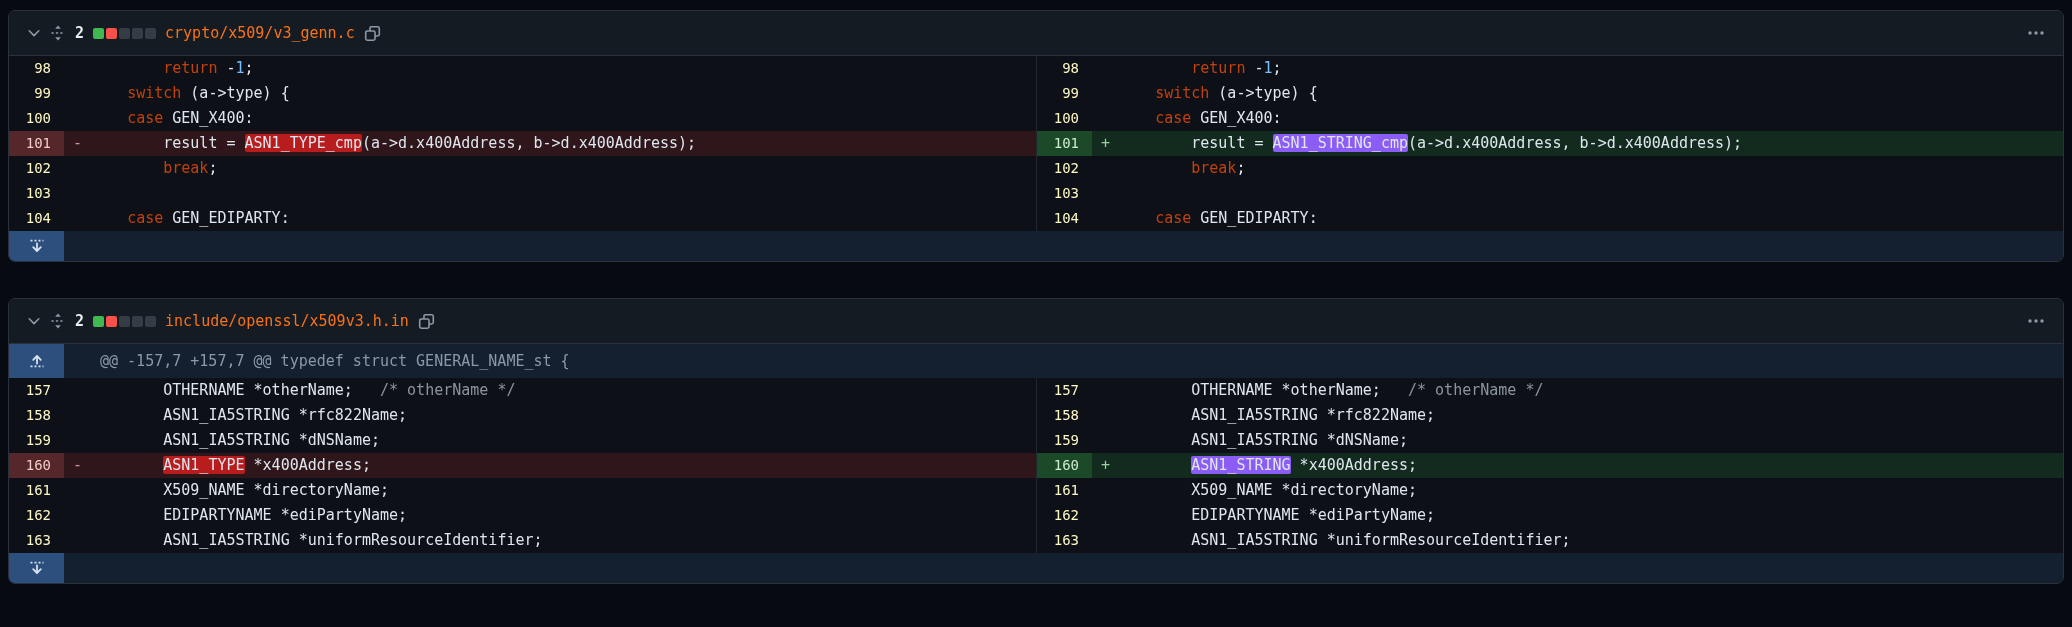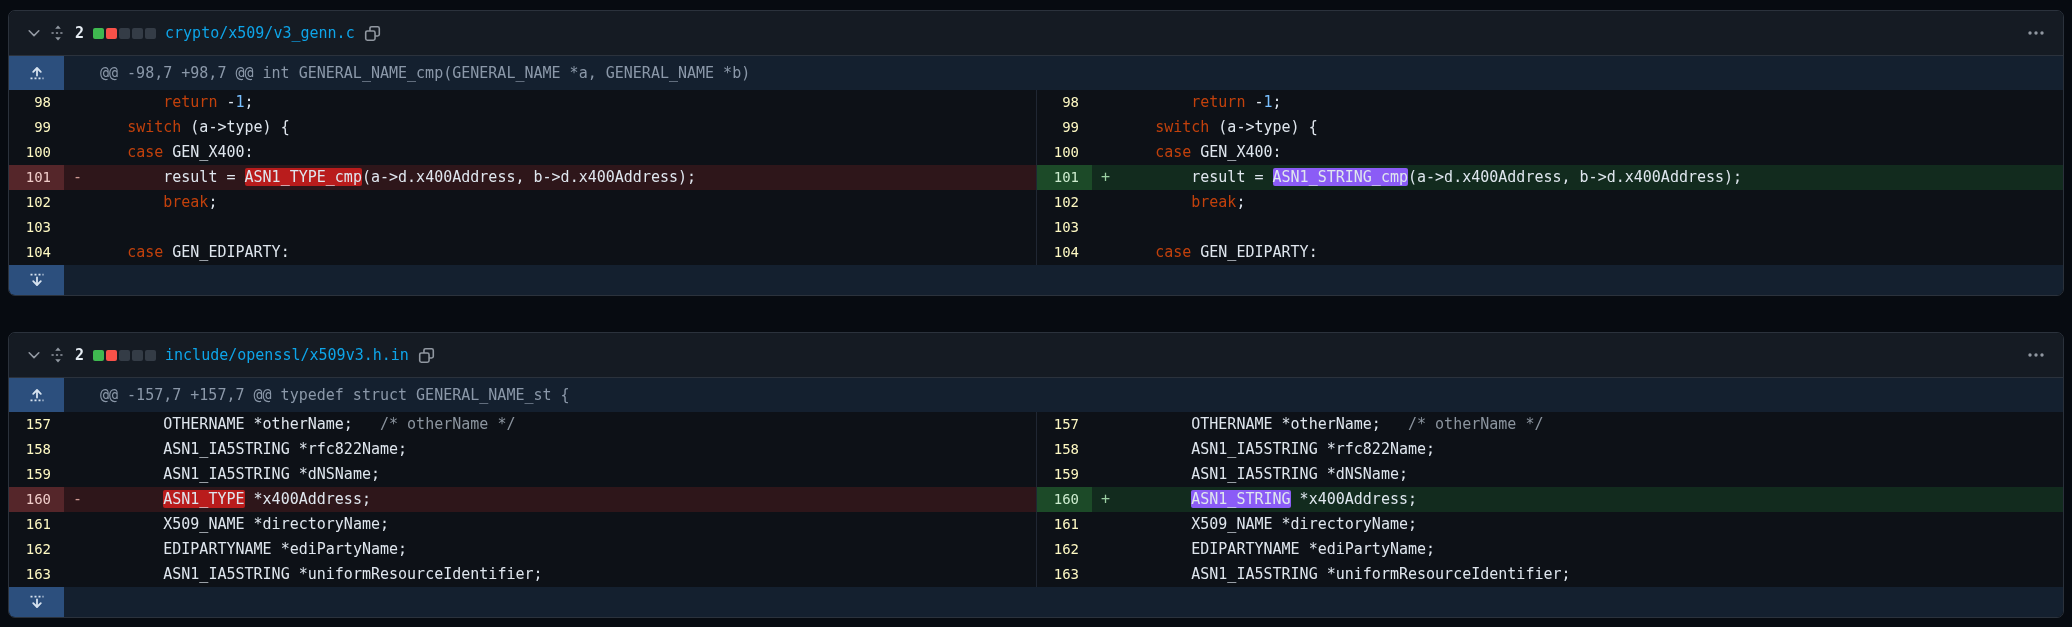--- a/index.html
+++ b/index.html
@@ -18,21 +18,21 @@
     height:45px; background:#151b23; border-bottom:1px solid #2b323c;
     display:flex; align-items:center; gap:9px; padding:0 18px; position:relative;
   }
   .icon-btn { display:flex; align-items:center; justify-content:center; background:none; border:none; cursor:pointer; padding:0; }
   .changes-count { font-family:"DejaVu Sans Mono", monospace; font-size:15px; font-weight:700; color:#e6edf3; }
   .diff-blocks { display:flex; gap:2px; align-items:center; }
   .blk { width:11px; height:11px; border-radius:2px; display:inline-block; }
   .blk.added   { background:#3fb950; }
   .blk.deleted { background:#f85149; }
   .blk.neutral { background:#343c46; }
-  .file-name { font-family:"DejaVu Sans Mono", monospace; font-size:15px; color:#0ea5e9; }
+  .file-name { font-family:"DejaVu Sans Mono", monospace; font-size:15px; color:#f97316; }
   .kebab { position:absolute; right:18px; top:50%; transform:translateY(-50%); }
 
   .hunk-row { display:flex; height:34px; background:#14202f; align-items:stretch; }
   .expand-btn {
     width:55px; flex:0 0 55px; background:#2c4f7d; border:none; cursor:pointer;
     display:flex; align-items:center; justify-content:center;
   }
   .hunk-text {
     font-family:"DejaVu Sans Mono", monospace; font-size:15px; color:#8b98a9;
     line-height:34px; padding-left:36px; white-space:pre;
@@ -112,32 +112,20 @@
         <span style="display:flex;">
           <svg width="18" height="6" viewBox="0 0 18 6">
             <circle cx="3" cy="3" r="1.7" fill="#9198a1"></circle>
               <circle cx="9" cy="3" r="1.7" fill="#9198a1"></circle>
               <circle cx="15" cy="3" r="1.7" fill="#9198a1"></circle>
           </svg>
         </span>
       </button>
     </div>
 
-    <div class="hunk-row">
-      <button class="expand-btn">
-        <span style="display:flex;">
-          <svg width="16" height="16" viewBox="0 0 16 16">
-            <path d="M4.2 6.8 L8 3 L11.8 6.8" fill="none" stroke="#d7e3f0" stroke-width="1.8" stroke-linecap="round" stroke-linejoin="round"></path>
-            <line x1="8" y1="3.6" x2="8" y2="10.5" stroke="#d7e3f0" stroke-width="1.8" stroke-linecap="round"></line>
-            <line x1="1.5" y1="13.4" x2="14.5" y2="13.4" stroke="#d7e3f0" stroke-width="1.7" stroke-dasharray="2 2"></line>
-          </svg>
-        </span>
-      </button>
-      <span class="hunk-text">@@ -98,7 +98,7 @@ int GENERAL_NAME_cmp(GENERAL_NAME *a, GENERAL_NAME *b)</span>
-    </div>
 
     <div class="code-rows">
   <div class="row">
     <div class="pane left">
       <span class="num">98</span>
       <span class="sign"></span>
       <span class="code"><span>        </span><span class="kw">return</span><span> -</span><span class="nm">1</span><span>;</span></span>
     </div>
     <div class="pane right">
       <span class="num">98</span>

